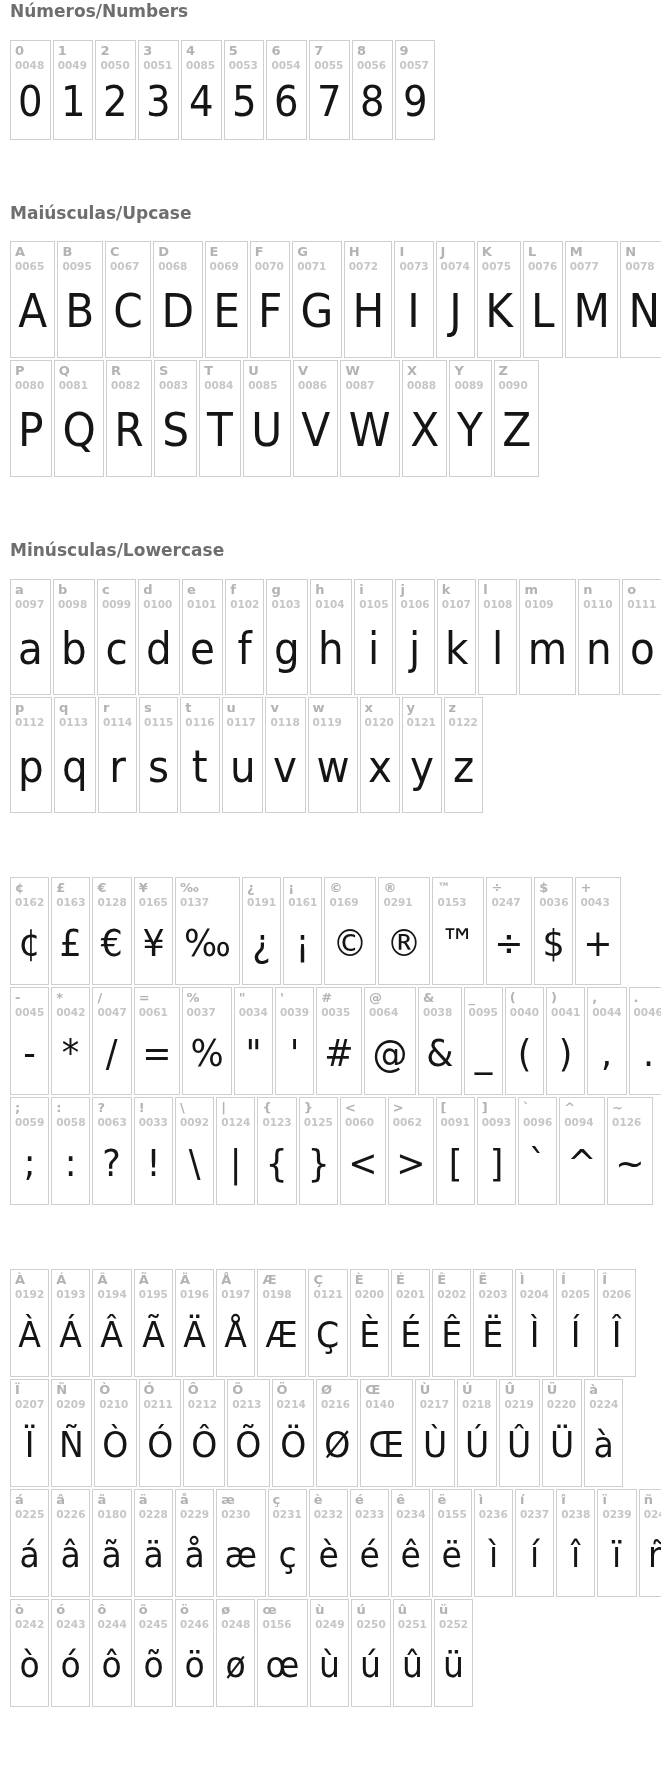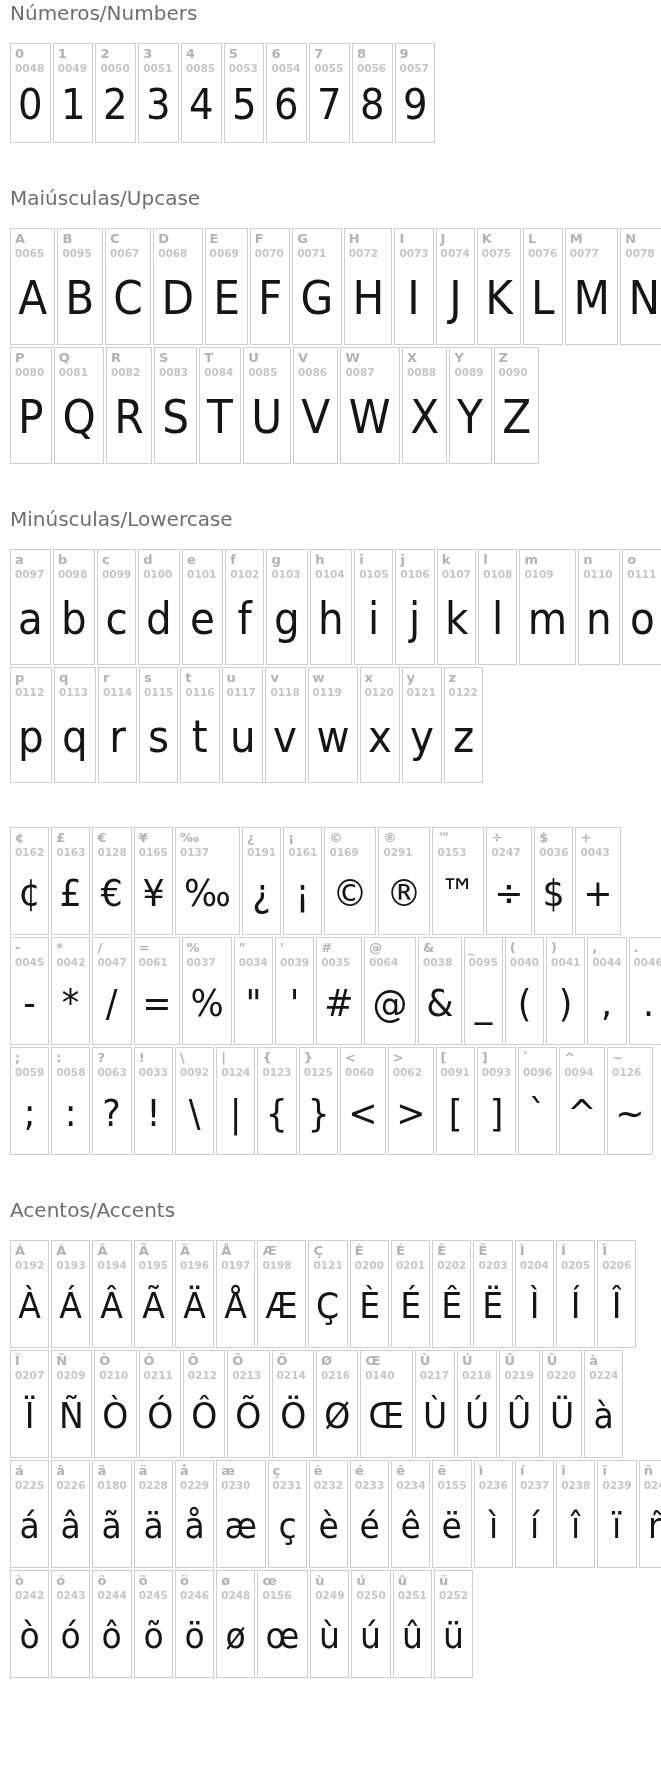--- a/index.html
+++ b/index.html
@@ -1,25 +1,25 @@
 <!DOCTYPE html>
 <html><head>
 <meta charset="utf-8">
 <style>
   * { box-sizing: border-box; }
   html, body { margin: 0; padding: 0; background: #ffffff; }
   body { font-family: "DejaVu Sans", "Liberation Sans", sans-serif; }
   .page { width: 661px; padding: 2px 10px 36px 10px; }
 
-  section.charmap-section { margin-top: 44px; }
+  section.charmap-section { margin-top: 64px; }
   section.charmap-section:first-child { margin-top: 0; }
 
   h2.section-title {
-    font-size: 20px;
-    font-weight: normal;
+    font-size: 17px;
+    font-weight: bold;
     color: #6e6e6e;
     margin: 0 0 19px 0;
     line-height: 1.1;
   }
 
   .glyph-row { display: flex; gap: 2px; margin-top: 2px; width: max-content; }
 
   .glyph-cell {
     background: #ffffff;
     border: 1px solid #cfcfcf;
@@ -820,21 +820,20 @@
           <div class="glyph-cell">
             <div class="cell-head">
               <span class="cell-char">~</span>
               <span class="cell-code">0126</span>
             </div>
             <div class="cell-glyph">~</div>
           </div>
         </div>
       </section>
       <section class="charmap-section sec-accents">
-        <h2 class="section-title">Acentos/Accents</h2>
         <div class="glyph-row">
           <div class="glyph-cell">
             <div class="cell-head">
               <span class="cell-char">À</span>
               <span class="cell-code">0192</span>
             </div>
             <div class="cell-glyph">À</div>
           </div>
           <div class="glyph-cell">
             <div class="cell-head">

